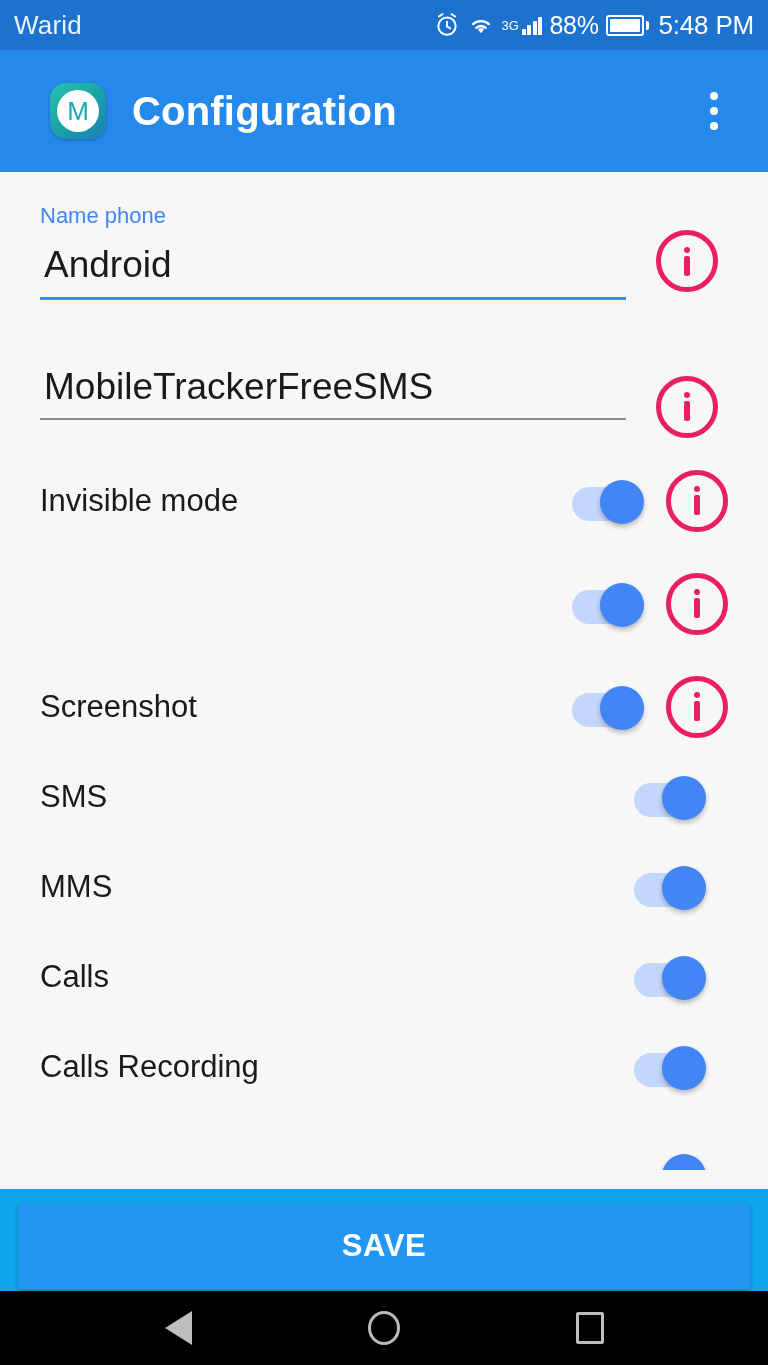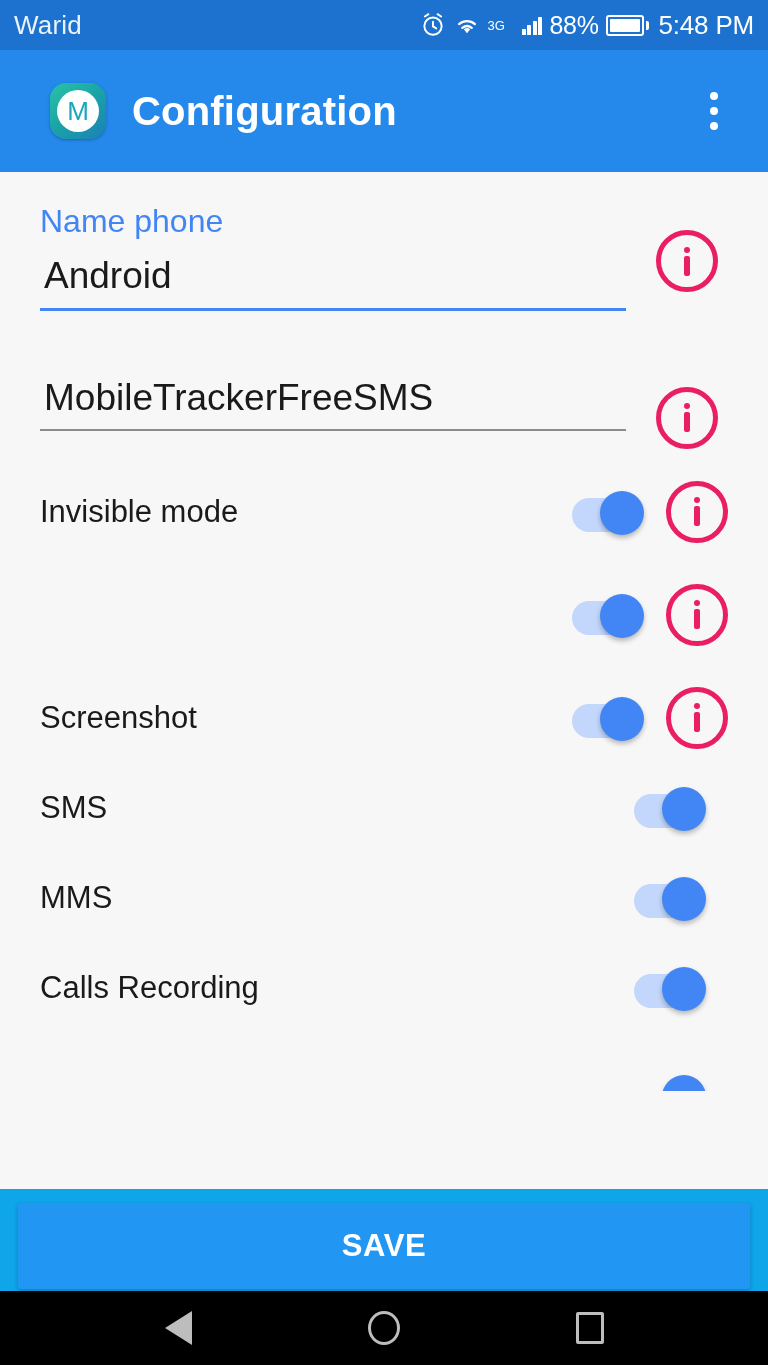--- a/index.html
+++ b/index.html
@@ -13,21 +13,21 @@
 
   
   .status-bar {
     position: absolute; top: 0; left: 0; width: 768px; height: 50px;
     background: #1C72CE; color: #fff;
     display: flex; align-items: center; padding: 0 14px;
   }
   .carrier { font-size: 26px; letter-spacing: .2px; color: #EAF2FB; }
   .status-right { margin-left: auto; display: flex; align-items: center; gap: 7px; }
   .alarm-icon svg, .wifi-icon svg { display: block; }
-  .signal-group { display: flex; align-items: flex-end; gap: 16px; }
+  .signal-group { display: flex; align-items: flex-end; gap: 2px; }
   .sig-3g { font-size: 13px; line-height: 1; align-self: flex-start; margin-top: 4px; margin-right: 1px; }
   .bars { display: flex; align-items: flex-end; gap: 1.5px; height: 20px; }
   .bars i { display: block; width: 4px; background: #fff; border-radius: .5px; }
   .bars i:nth-child(1){ height: 6px; }
   .bars i:nth-child(2){ height: 10px; }
   .bars i:nth-child(3){ height: 14px; }
   .bars i:nth-child(4){ height: 18px; }
   .batt-pct { font-size: 25px; letter-spacing: -.3px; }
   .battery { display: flex; align-items: center; }
   .batt-body {
@@ -64,21 +64,21 @@
   }
   .overflow-btn span { width: 8px; height: 8px; border-radius: 50%; background: #fff; display: block; }
 
   
   .content {
     position: absolute; top: 172px; left: 0; width: 768px; height: 1017px;
     background: #F7F7F7; overflow: hidden; padding: 0 40px;
   }
 
   .field { position: relative; padding-top: 32px; }
-  .field-label { font-size: 32px; line-height: 1.1; }
+  .field-label { font-size: 22px; line-height: 1.1; }
   .field-label.focused { color: #4285F4; }
   .field-label.unfocused { color: #9A9A9A; }
   .field-input {
     font-size: 37px; color: #1A1A1A; line-height: 1.15;
     padding: 16px 0 10px 4px; white-space: nowrap; overflow: hidden;
   }
   .field-underline { height: 3px; width: 586px; }
   .field-underline.focused { background: #4285F4; height: 3px; }
   .field-underline.unfocused { background: #8C8C8C; height: 1.5px; }
   .field-info { position: absolute; right: 10px; top: 58px; }
@@ -290,20 +290,29 @@
     <div class="row">
       <div class="row-label">MMS</div>
       <div class="row-controls toggle-pad-right">
         <div class="toggle">
           <span class="track"></span>
             <span class="thumb"></span>
         </div>
       </div>
     </div>
 
+    <div class="row">
+      <div class="row-label">Calls</div>
+      <div class="row-controls toggle-pad-right">
+        <div class="toggle">
+          <span class="track"></span>
+            <span class="thumb"></span>
+        </div>
+      </div>
+    </div>
 
     <div class="row">
       <div class="row-label">Calls Recording</div>
       <div class="row-controls toggle-pad-right">
         <div class="toggle">
           <span class="track"></span>
             <span class="thumb"></span>
         </div>
       </div>
     </div>

